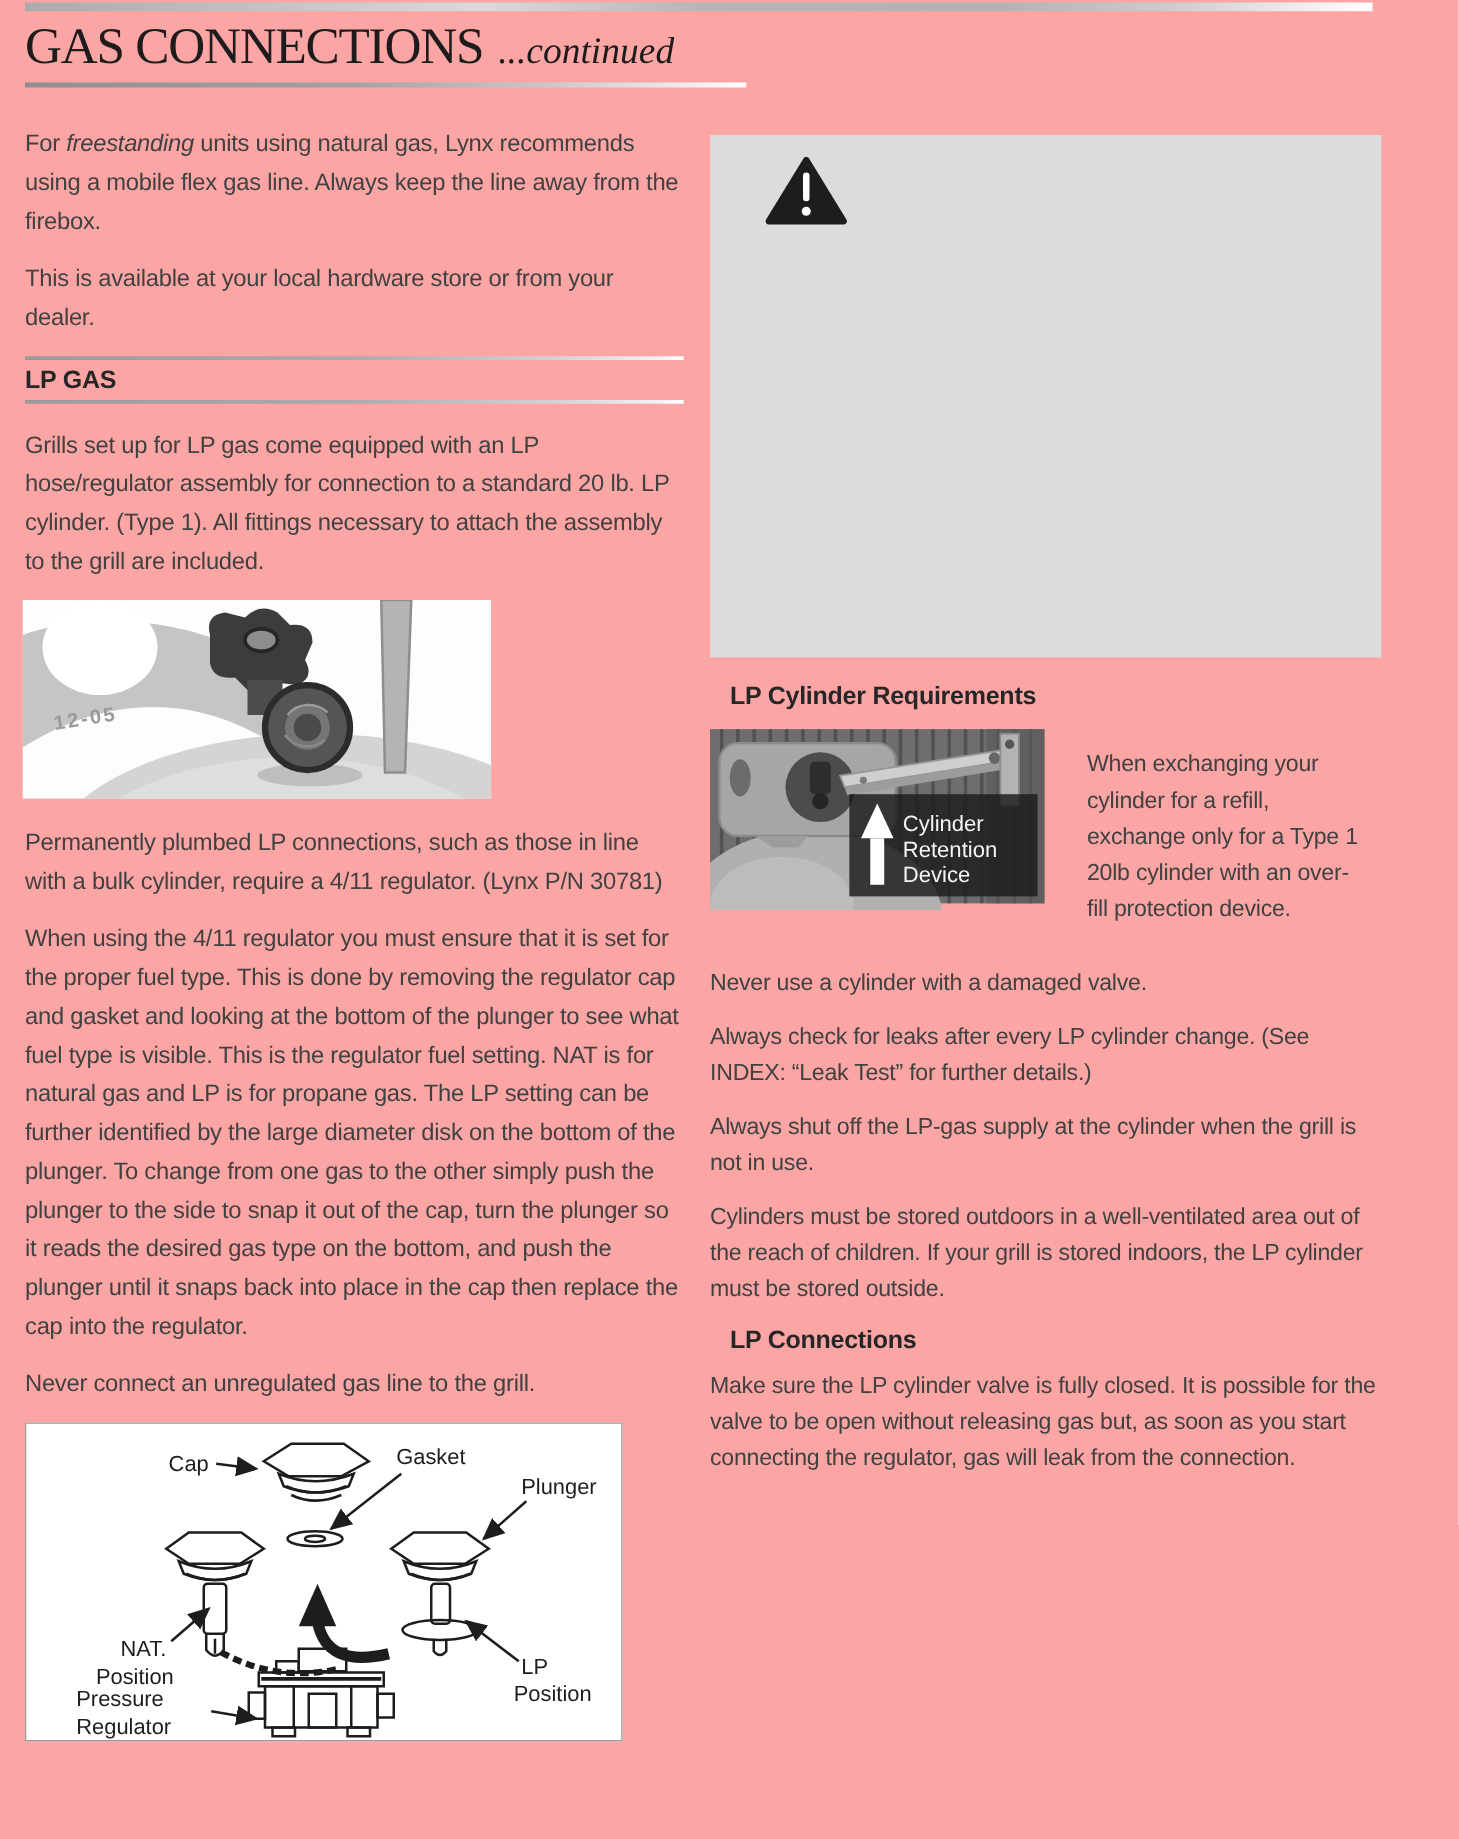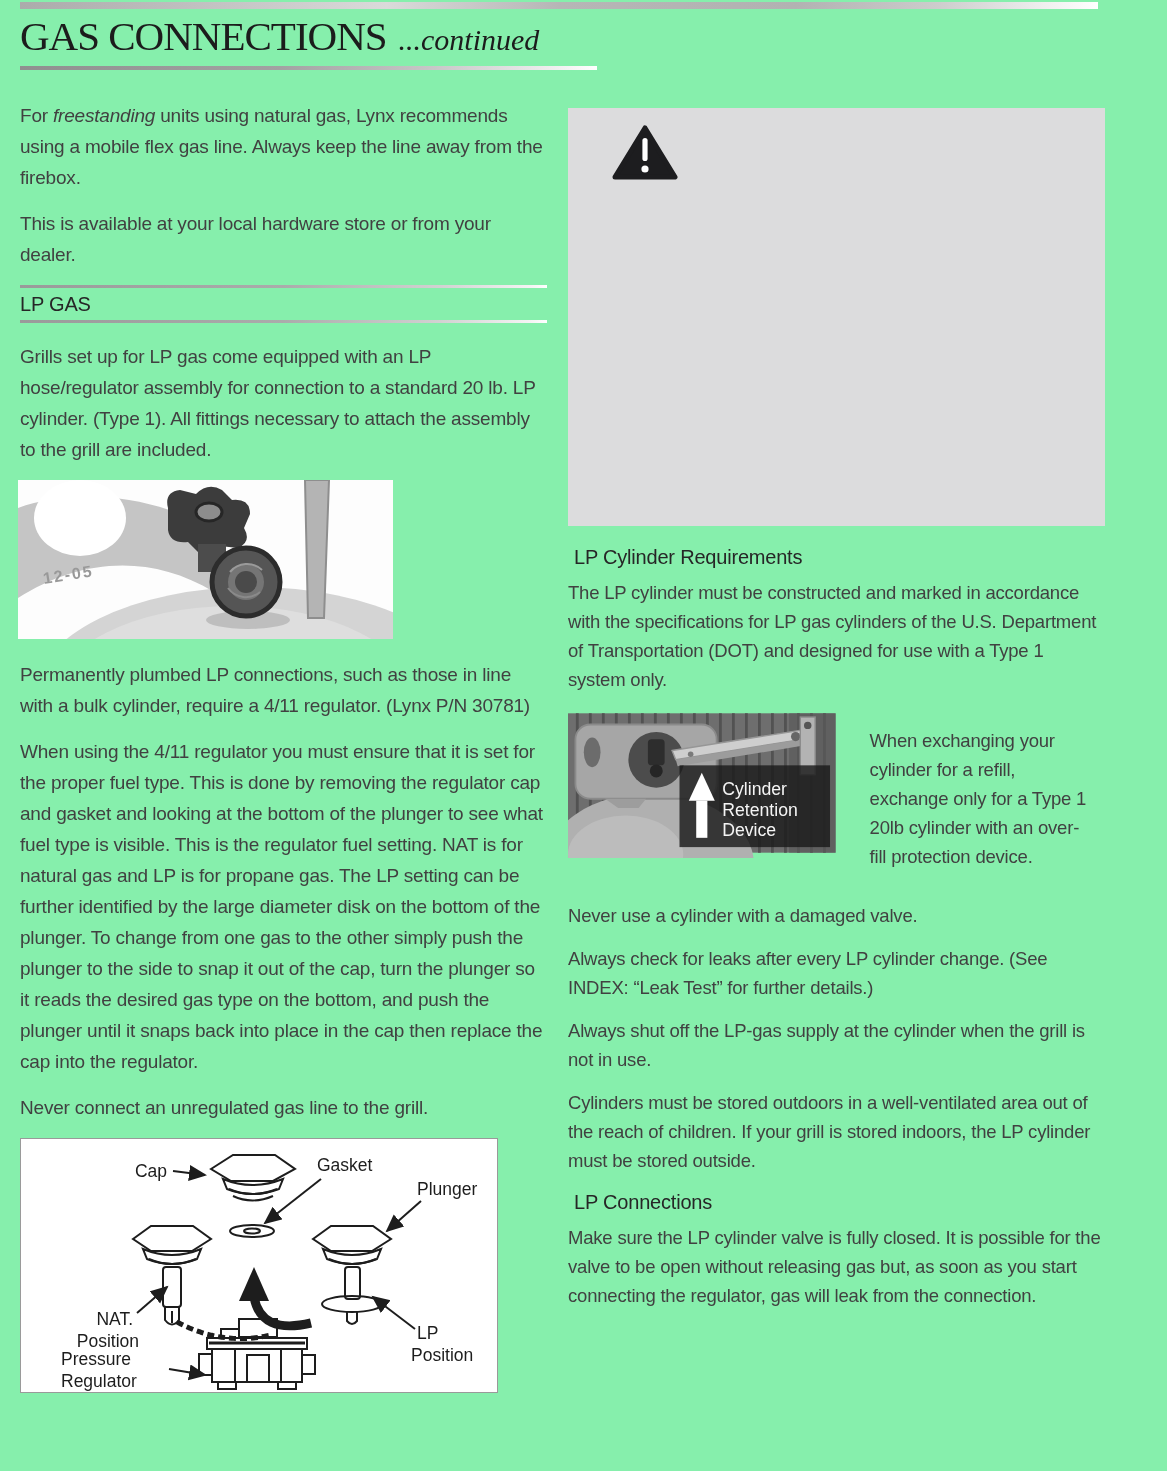--- a/index.html
+++ b/index.html
@@ -1,42 +1,42 @@
 <!DOCTYPE html>
 <html><head>
 <meta charset="utf-8">
 <style>
   html,body{margin:0;padding:0;background:#ffffff;}
   .page{
-    position:relative;width:1167px;height:1471px;background:#86efac;
+    position:relative;width:1167px;height:1471px;background:#fca5a5;
     overflow:hidden;font-family:"Liberation Sans",sans-serif;color:#414141;
   }
   
   .top-bar{
     position:absolute;left:20px;top:2px;width:1078px;height:7px;
     background:linear-gradient(to right,#ababab,#c0c0c0 16%,#dadada 34%,#b6b6b6 50%,#b2b2b2 72%,#cccccc 85%,#efefef 95%,#ffffff 100%);
   }
   .title-row{position:absolute;left:20px;top:12px;white-space:nowrap;color:#1c1c1c;}
   .title-main{font-family:"Liberation Serif",serif;font-size:41px;letter-spacing:-1px;font-weight:400;}
   .title-suffix{font-family:"Liberation Serif",serif;font-style:italic;font-size:30px;letter-spacing:0;}
   .title-rule{
     position:absolute;left:20px;top:66px;width:577px;height:4px;
     background:linear-gradient(to right,#8f8f8f,#a2a2a2 45%,#c8c8c8 72%,#f0f0f0 93%,#ffffff);
   }
   
   .col-left{position:absolute;left:20px;top:100px;width:527px;}
   .col-right{position:absolute;left:568px;top:544px;width:537px;}
   p.body{margin:0 0 15px 0;font-size:19px;line-height:31px;letter-spacing:-0.2px;color:#414141;}
   .col-right p.body{font-size:18.5px;line-height:29px;margin:0 0 14px 0;}
   .italic{font-style:italic;}
-  h3.sub{margin:0 0 8px 6px;font-size:20px;line-height:26px;font-weight:normal;color:#262626;letter-spacing:-0.2px;}
+  h3.sub{margin:0 0 8px 16px;font-size:20px;line-height:26px;font-weight:bold;color:#262626;letter-spacing:-0.2px;}
   
   .lp-gas-block{margin:8px 0 18px 0;}
   .lp-rule{height:3px;background:linear-gradient(to right,#9a9a9a,#ababab 50%,#d2d2d2 80%,#f4f4f4 97%,#fff);}
-  .lp-gas-block h2{margin:0;padding:5px 0 4px 0;font-size:20px;font-weight:normal;color:#262626;letter-spacing:-0.2px;}
+  .lp-gas-block h2{margin:0;padding:5px 0 4px 0;font-size:20px;font-weight:bold;color:#262626;letter-spacing:-0.2px;}
   
   .valve-photo{display:block;margin:4px 0 20px -2px;}
   .diagram-box{width:476px;height:253px;border:1px solid #9a9a9a;background:#fff;}
   
   .warning-box{position:absolute;left:568px;top:108px;width:537px;height:418px;background:#dcdcdd;}
   .warning-box svg{margin:17px 0 0 44px;}
   
   .media-row{display:flex;gap:16px;margin:2px 0 12px 0;}
   .media-row p.body{width:234px;margin:18px;}
   
@@ -177,21 +177,20 @@
   <div class="warning-box">
     <svg width="66" height="56" viewBox="0 0 66 56">
       <path d="M33,3 L63,52 L3,52 Z" fill="#1d1d1f" stroke="#1d1d1f" stroke-width="5" stroke-linejoin="round"></path>
       <rect x="30.4" y="13" width="5.2" height="23" rx="2.6" fill="#ffffff"></rect>
       <circle cx="33" cy="44" r="3.6" fill="#ffffff"></circle>
     </svg>
   </div>
 
   <div class="col-right">
     <h3 class="sub">LP Cylinder Requirements</h3>
-    <p class="body">The LP cylinder must be constructed and marked in accordance with the specifications for LP gas cylinders of the U.S. Department of Transportation (DOT) and designed for use with a Type 1 system only.</p>
 
     <div class="media-row">
 
       <svg width="288" height="150" viewBox="0 0 288 150">
         <rect x="0" y="0" width="288" height="150" fill="#6e6e6e"></rect>
         <g stroke="#525252" stroke-width="3">
           <path d="M10,0 V150 M24,0 V150 M38,0 V150 M52,0 V150 M66,0 V150 M80,0 V150 M94,0 V150 M108,0 V150 M122,0 V150 M136,0 V150 M150,0 V150 M164,0 V150 M178,0 V150 M192,0 V150 M206,0 V150 M220,0 V150 M234,0 V150 M248,0 V150 M262,0 V150 M276,0 V150"></path>
         </g>
         <rect x="238" y="0" width="50" height="150" fill="#5a5a5a" opacity="0.7"></rect>
         <ellipse cx="88" cy="162" rx="112" ry="76" fill="#b0b0b0"></ellipse>

